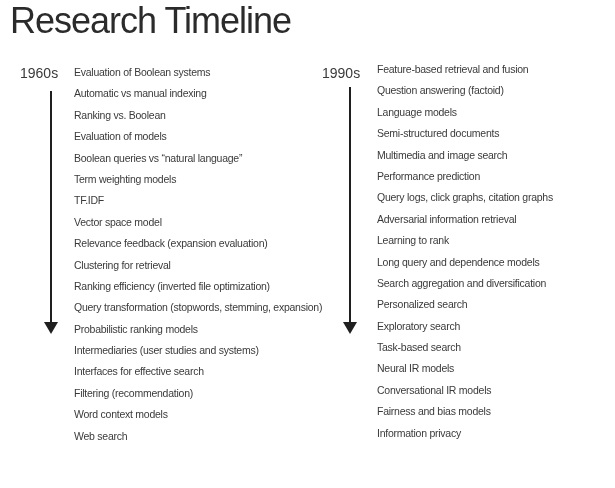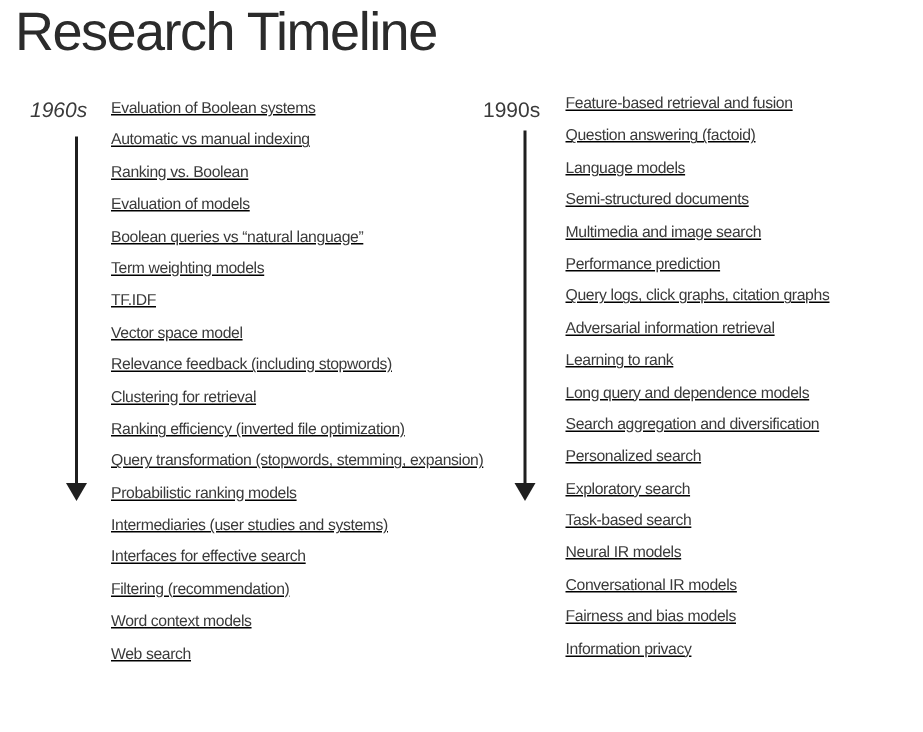--- a/index.html
+++ b/index.html
@@ -25,21 +25,21 @@
     letter-spacing: -1px;
     color: var(--title, #2b2b2b);
     white-space: nowrap;
   }
   .era {
     position: absolute;
     font-size: 14px;
     color: var(--text, #3a3a3a);
     white-space: nowrap;
   }
-  .era.left  { left: 20px; top: 65px; font-style: italic; }
+  .era.left  { left: 20px; top: 65px; }
   .era.right { left: 322px; top: 65px; text-align: right; }
   .arrow-line {
     position: absolute;
     width: 2px;
     background: var(--arrow, #1f1f1f);
   }
   .arrow-line.left  { left: 50px;  top: 91px; height: 231px; }
   .arrow-line.right { left: 349px; top: 87px; height: 235px; }
   .arrow-head {
     position: absolute;
@@ -47,21 +47,20 @@
     height: 0;
     border-left: 7px solid transparent;
     border-right: 7px solid transparent;
     border-top: 12px solid var(--arrow, #1f1f1f);
   }
   .arrow-head.left  { left: 44px;  top: 322px; }
   .arrow-head.right { left: 343px; top: 322px; }
   .items {
     position: absolute;
     white-space: nowrap;
-    text-decoration: underline;
   }
   .items.left  { left: 74px;  top: 62px; }
   .items.right { left: 377px; top: 59px; }
   .items .item {
     height: 21.4px;
     line-height: 21.4px;
     font-size: 10.5px;
     letter-spacing: -0.25px;
     color: var(--text, #3a3a3a);
   }
@@ -78,21 +77,21 @@
   <div class="arrow-head left"></div>
   <div class="items left">
       <div class="item">Evaluation of Boolean systems</div>
       <div class="item">Automatic vs manual indexing</div>
       <div class="item">Ranking vs. Boolean</div>
       <div class="item">Evaluation of models</div>
       <div class="item">Boolean queries vs “natural language”</div>
       <div class="item">Term weighting models</div>
       <div class="item">TF.IDF</div>
       <div class="item">Vector space model</div>
-      <div class="item">Relevance feedback (including stopwords)</div>
+      <div class="item">Relevance feedback (expansion evaluation)</div>
       <div class="item">Clustering for retrieval</div>
       <div class="item">Ranking efficiency (inverted file optimization)</div>
       <div class="item">Query transformation (stopwords, stemming, expansion)</div>
       <div class="item">Probabilistic ranking models</div>
       <div class="item">Intermediaries (user studies and systems)</div>
       <div class="item">Interfaces for effective search</div>
       <div class="item">Filtering (recommendation)</div>
       <div class="item">Word context models</div>
       <div class="item">Web search</div>
     </div>

